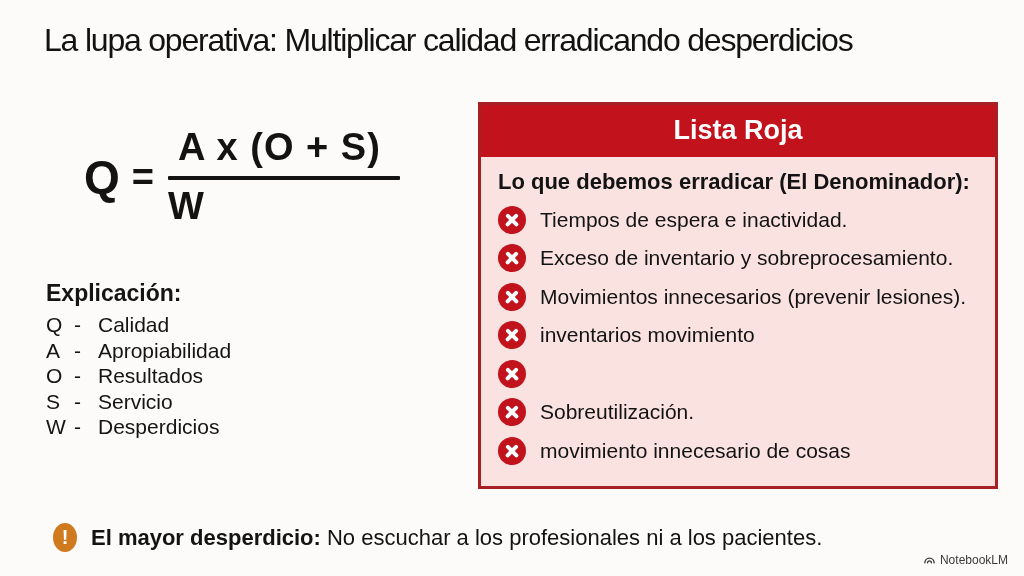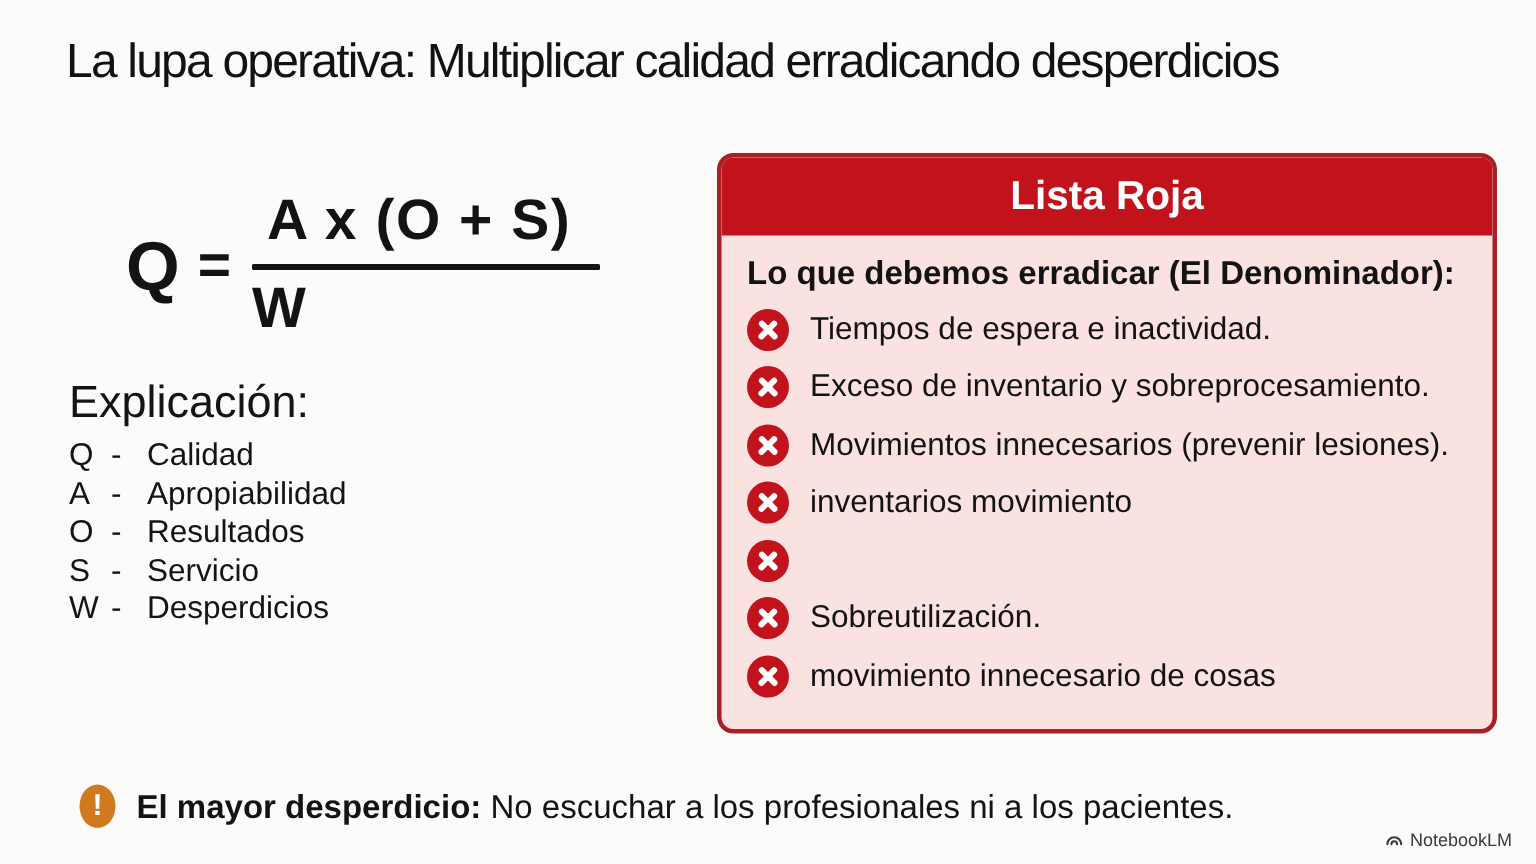--- a/index.html
+++ b/index.html
@@ -38,35 +38,35 @@
   .fraction { display: flex; flex-direction: column; align-items: flex-start; }
   .fraction-num { font-size: 38px; letter-spacing: 1px; padding: 0 10px 7px 10px; white-space: nowrap; }
   .fraction-bar { height: 4px; background: #131313; width: 100%; min-width: 232px; border-radius: 1px; }
   .fraction-den { font-size: 38px; padding-top: 5px; }
 
   
   .explanation {
     position: absolute;
     left: 46px; top: 252px;
   }
-  .explanation-heading { font-size: 30px; font-weight: normal; margin-bottom: 5px; }
+  .explanation-heading { font-size: 23px; font-weight: bold; margin-bottom: 5px; margin-top: 28px; }
   .term-row { display: flex; font-size: 21px; line-height: 25.5px; }
   .term-symbol { width: 28px; }
   .term-dash   { width: 24px; }
   .term-meaning { }
 
   
   .red-panel {
     position: absolute;
     left: 478px; top: 102px;
     width: 520px; height: 387px;
     box-sizing: border-box;
     background: #fae2e1;
     border: 3px solid #a62025;
-    border-radius: 11px;
+    border-radius: 0;
     overflow: hidden;
   }
   .red-panel-header {
     background: #c2131c;
     color: #ffffff;
     font-size: 27px;
     font-weight: bold;
     text-align: center;
     padding: 10px 0 11px 0;
   }

